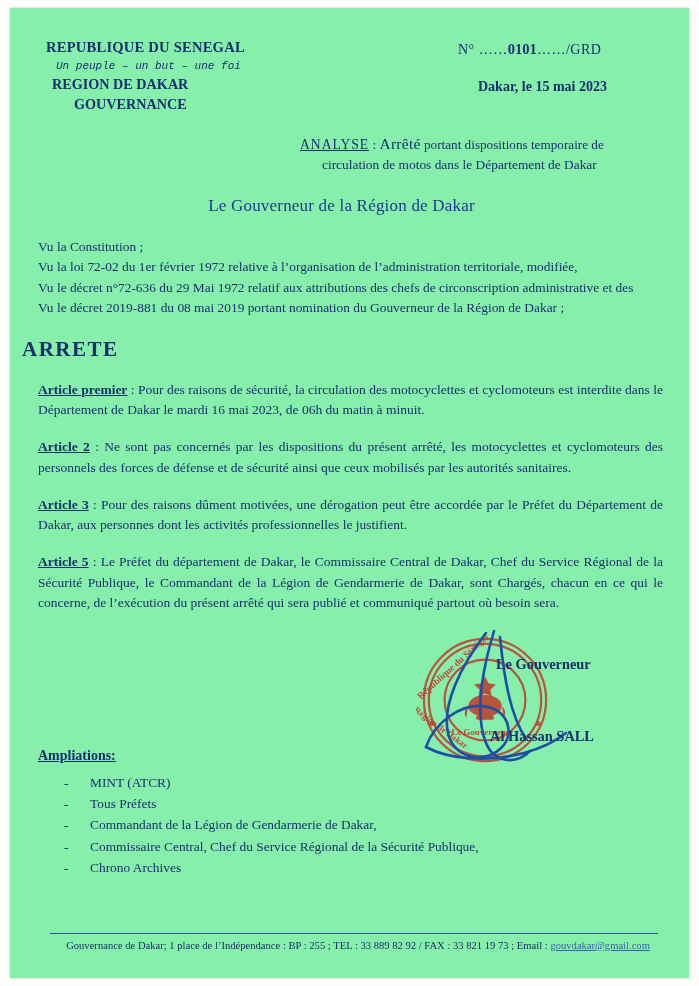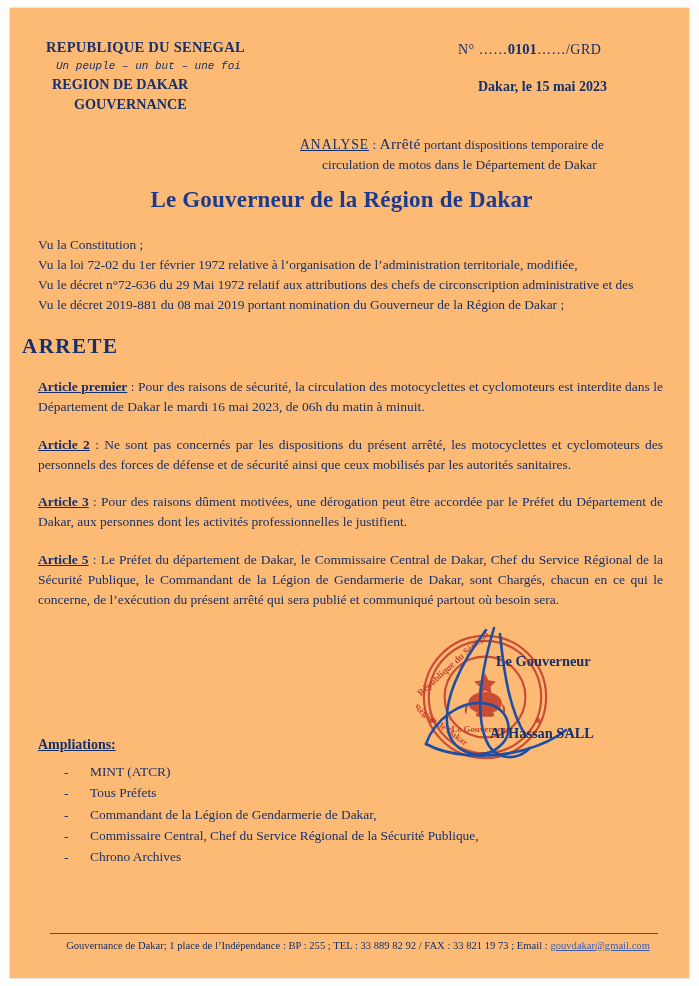--- a/index.html
+++ b/index.html
@@ -17,21 +17,21 @@
     background: #fdfdfb;
     overflow: hidden;
     box-sizing: border-box;
   }
   .sheet {
     position: absolute;
     left: 10px;
     top: 8px;
     width: 679px;
     height: 970px;
-    background: #fdba74;
+    background: #86efac;
     box-shadow: 0 0 2px rgba(0,0,0,0.25);
   }
   .content {
     position: absolute;
     left: 28px;
     top: 28px;
     width: 625px;
     color: #16306b;
     font-size: 13.2px;
     line-height: 1.35;
@@ -118,23 +118,23 @@
   }
   .analyse .rest { font-size: 13.2px; }
   .analyse .l2 {
     display: block;
     padding-left: 22px;
   }
 
   
   .title {
     text-align: center;
-    font-weight: bold;
-    font-size: 23px;
-    margin-top: 8px;
+    font-weight: normal;
+    font-size: 17px;
+    margin-top: 19px;
     margin-left: -18px;
     color: #1a3b8f;
     letter-spacing: 0.2px;
   }
 
   
   .vu-block {
     margin-top: 20px;
     font-size: 13.4px;
     line-height: 1.42;
@@ -198,21 +198,21 @@
     position: absolute;
     left: 352px;
     top: 8px;
     width: 190px;
     height: 150px;
     pointer-events: none;
   }
 
   
   .ampliations {
-    margin-top: 0px;
+    margin-top: 8px;
   }
   .amp-title {
     font-weight: bold;
     text-decoration: underline;
     font-size: 14px;
     color: #16306b;
   }
   .amp-list {
     margin: 6px 0 0 0;
     padding: 0;

